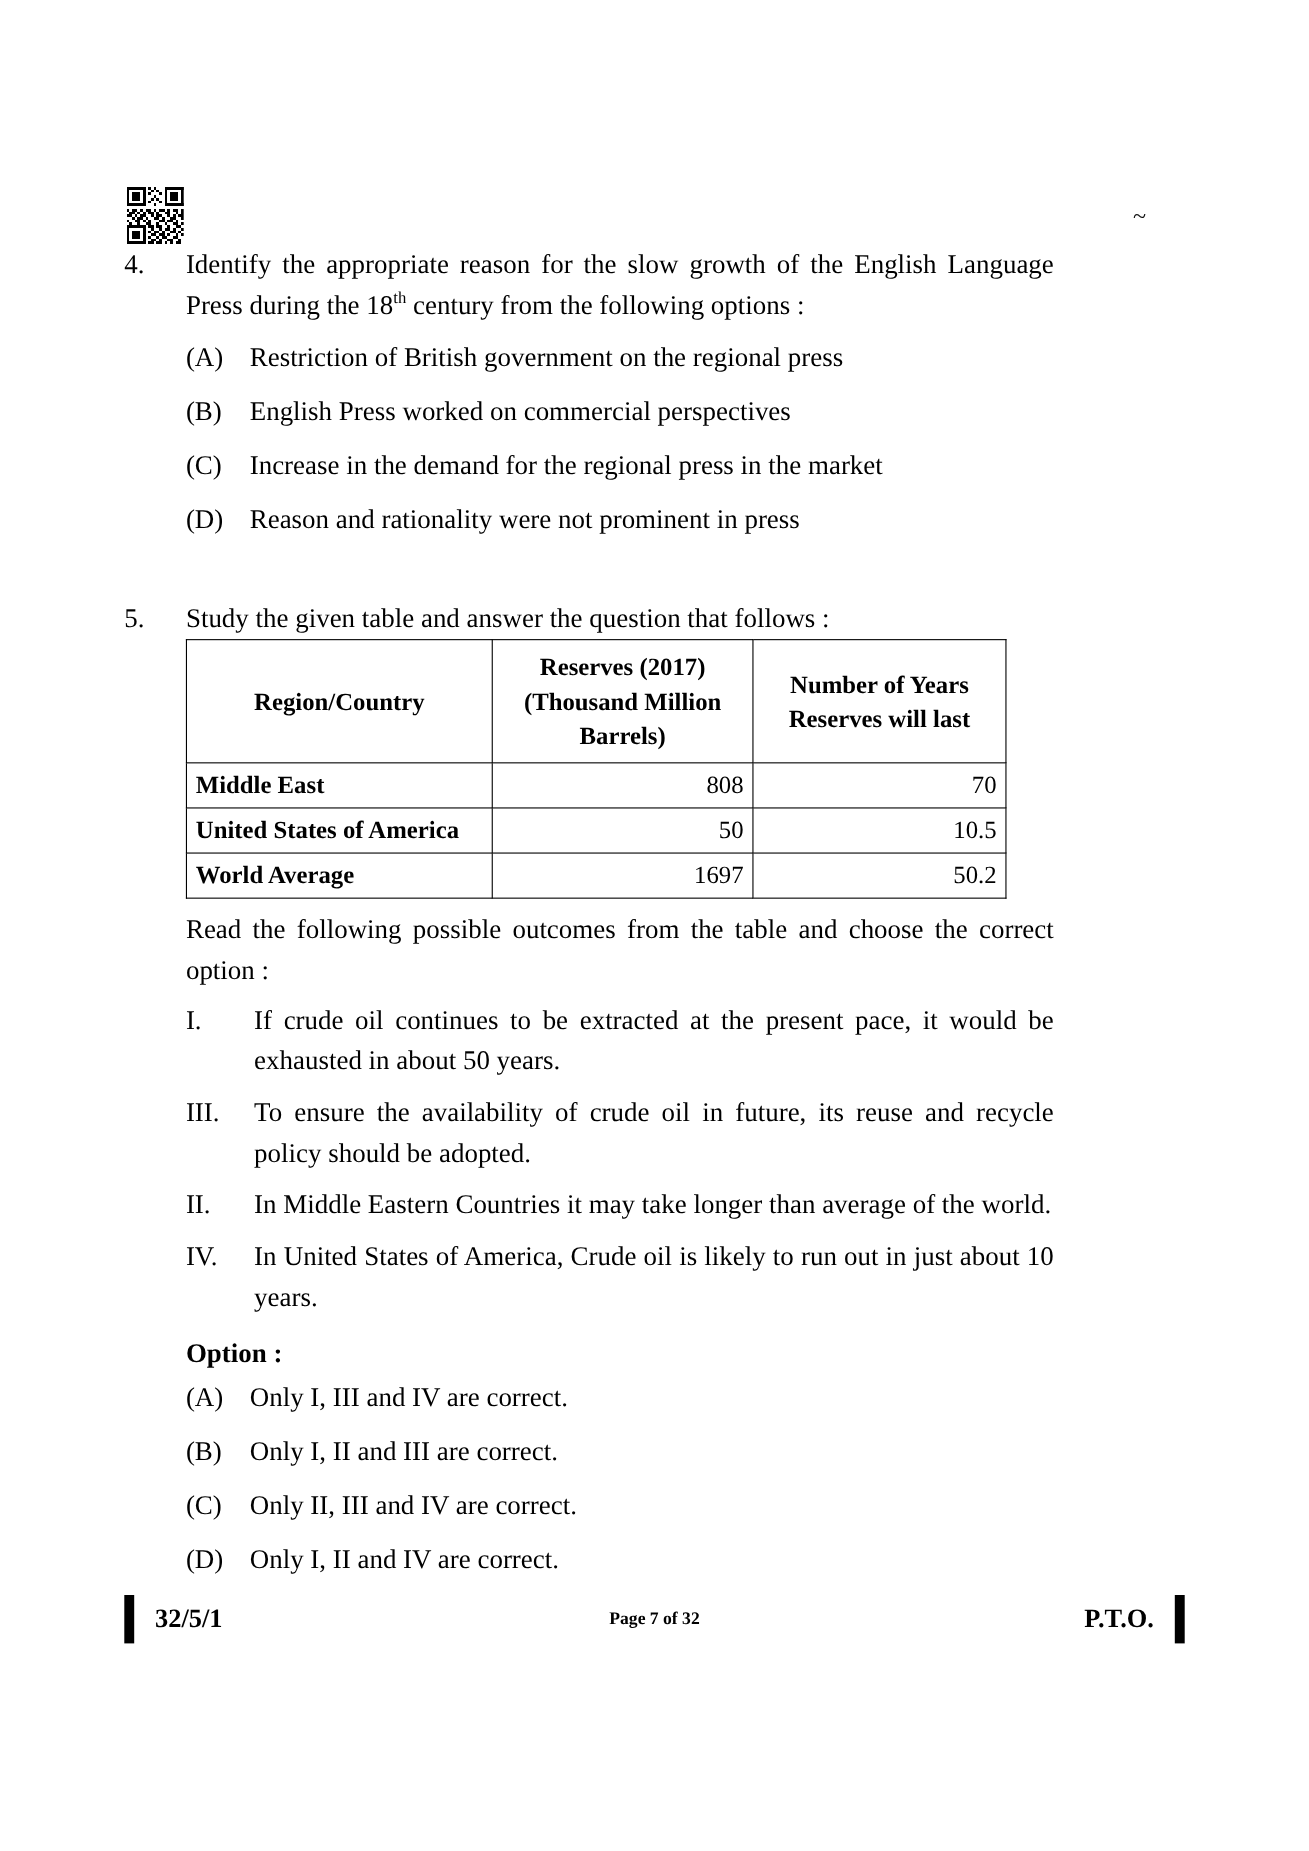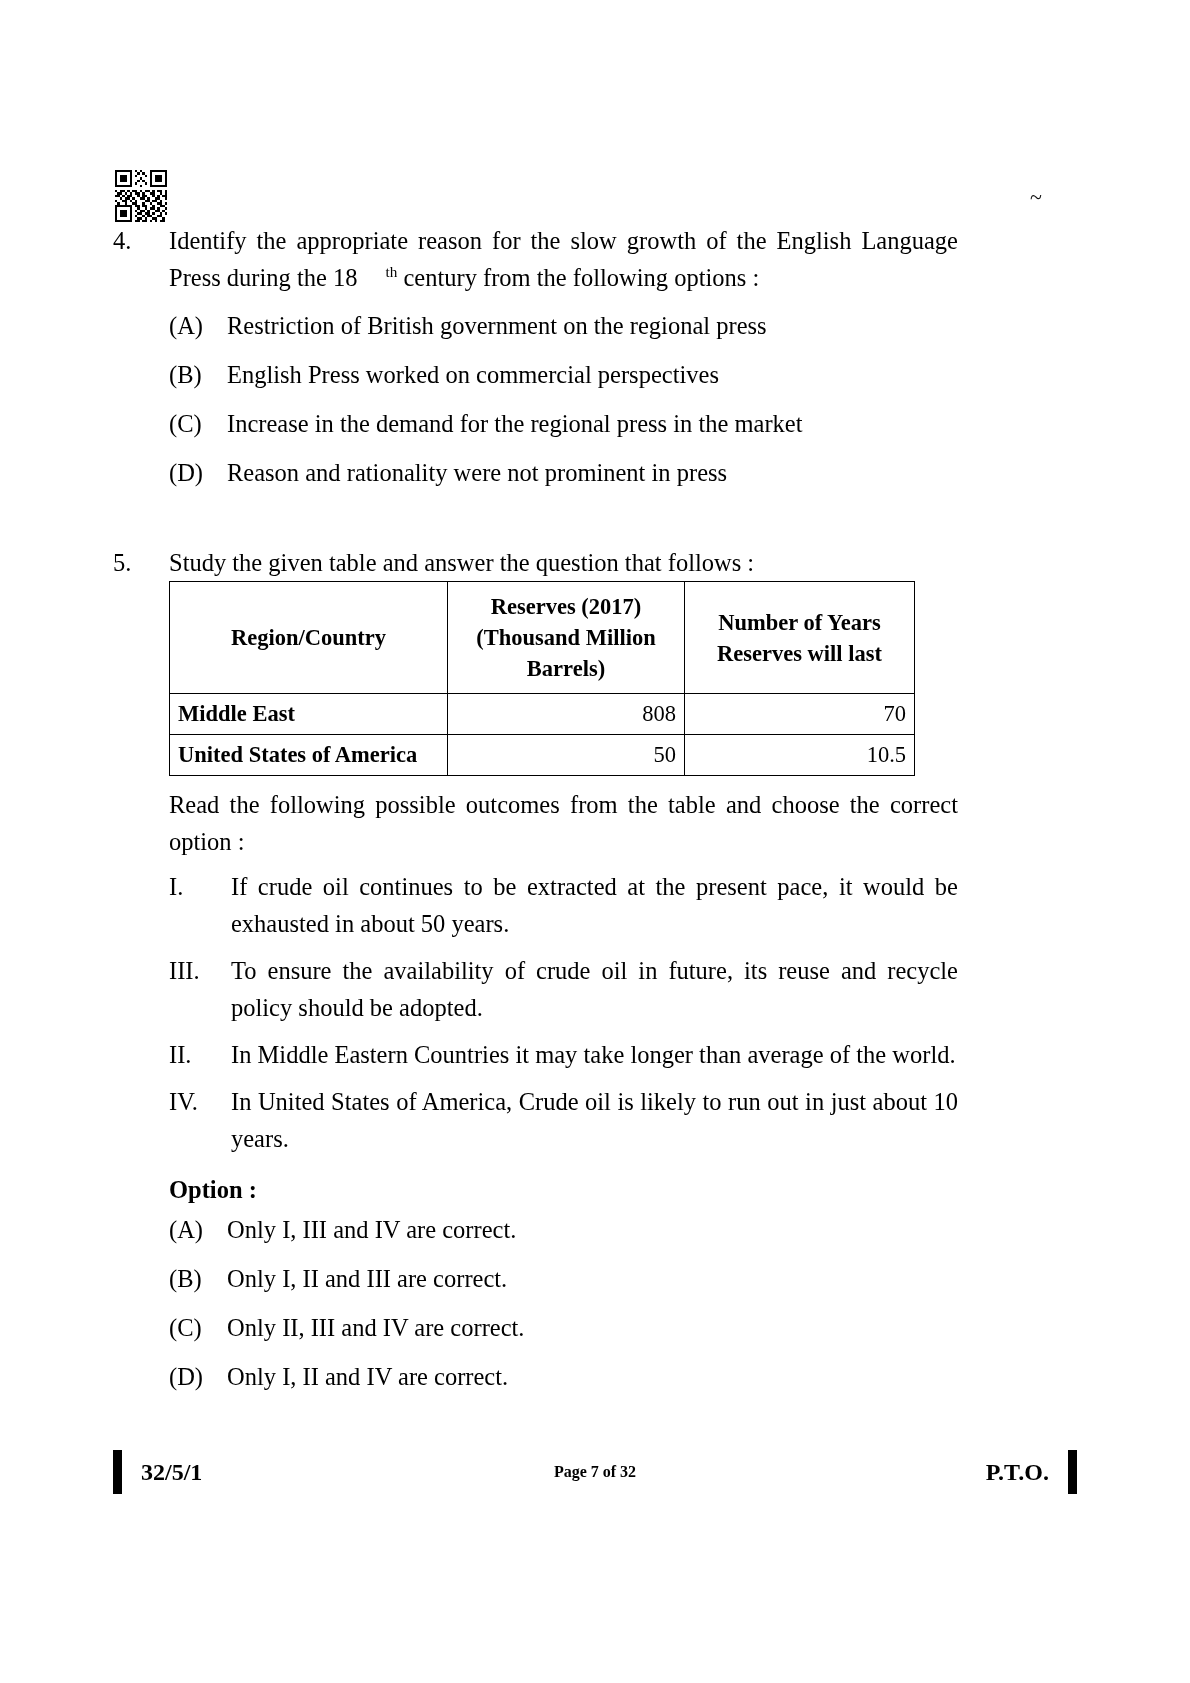--- a/index.html
+++ b/index.html
@@ -70,21 +70,20 @@
     line-height: 37px;
     text-align: justify;
     text-justify: inter-word;
   }
   .qbody.nojustify { text-align: left; }
 
   sup.ord {
     font-size: 0.62em;
     vertical-align: super;
     line-height: 0;
-    margin-left: 28px;
   }
 
   
   .opts {
     margin-top: 12px;
     padding-left: 56px;
   }
   .opt {
     display: flex;
     align-items: flex-start;
@@ -442,20 +441,25 @@
           <tr>
             <td class="region">Middle East</td>
             <td class="num">808</td>
             <td class="num">70</td>
           </tr>
           <tr>
             <td class="region">United States of America</td>
             <td class="num">50</td>
             <td class="num">10.5</td>
           </tr>
+          <tr>
+            <td class="region">World Average</td>
+            <td class="num">1697</td>
+            <td class="num">50.2</td>
+          </tr>
         </tbody>
       </table>
     </div>
 
     <div class="after-table">Read the following possible outcomes from the table and choose the correct option :</div>
 
     <div class="romans">
       <div class="roman-item">
         <div class="roman-key">I.</div>
         <div class="roman-text">If crude oil continues to be extracted at the present pace, it would be exhausted in about 50 years.</div>

